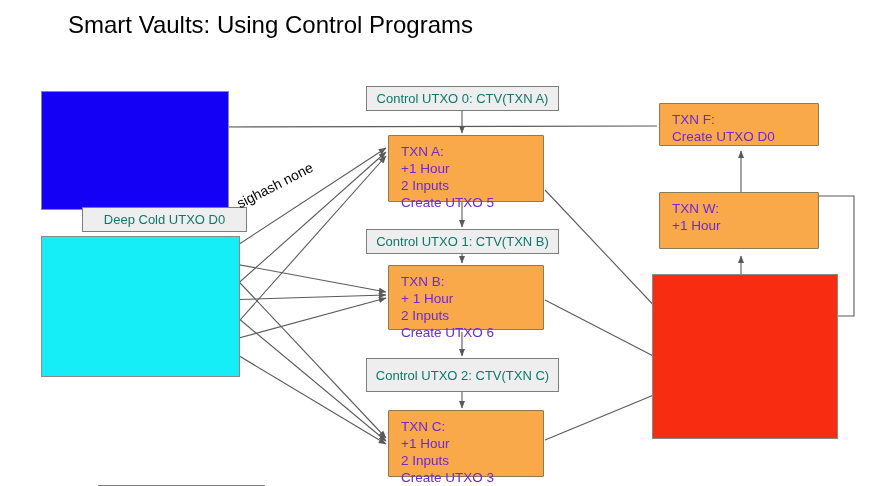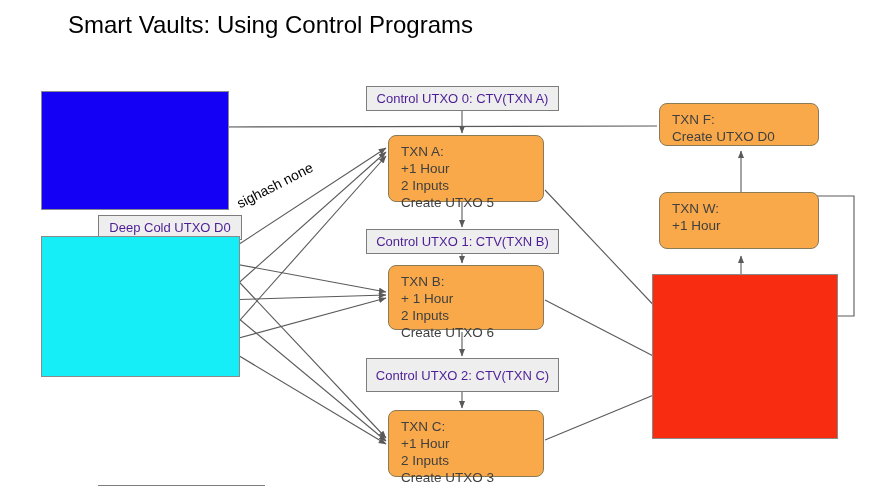--- a/index.html
+++ b/index.html
@@ -14,33 +14,33 @@
   
   .group{position:absolute;border:1px solid #8a8a8a;box-sizing:border-box;}
   .grp-deepcold{left:41px;top:91px;width:188px;height:119px;background:#1300f5;}
   .grp-cold{left:41px;top:236px;width:199px;height:141px;background:#16eef7;}
   .grp-hot{left:652px;top:274px;width:186px;height:165px;background:#f82c10;}
 
   
   .gbox{position:absolute;box-sizing:border-box;background:#eeeeee;
         border:1px solid #7d7d7d;display:flex;align-items:center;
         justify-content:center;text-align:center;font-size:13px;
-        line-height:15px;color:#4c1d95;}
+        line-height:15px;color:#0f766e;}
 
-  .b-d0{left:56px;top:115px;width:144px;height:25px;margin-top:8px;}
+  .b-d0{left:40px;top:115px;width:165px;height:25px;}
   .b-c0{left:56px;top:248px;width:167px;height:22px;}
 
   .b-ctl0{left:366px;top:86px;width:193px;height:25px;}
   .b-ctl1{left:366px;top:229px;width:193px;height:25px;}
   .b-ctl2{left:366px;top:358px;width:193px;height:34px;}
 
   
   .txn{position:absolute;box-sizing:border-box;background:#f9a949;
-       border:1px solid #8a7a55;border-radius:8px;padding:7px 0 0 12px;
-       font-size:13.5px;line-height:17px;color:#404040;}
+       border:1px solid #8a7a55;border-radius:1px;padding:7px 0 0 12px;
+       font-size:13.5px;line-height:17px;color:#6d28d9;}
   .t-a{left:388px;top:135px;width:156px;height:67px;}
   .t-b{left:388px;top:265px;width:156px;height:65px;}
   .t-c{left:388px;top:410px;width:156px;height:67px;}
   .t-f{left:659px;top:103px;width:160px;height:43px;}
   .t-w{left:659px;top:192px;width:160px;height:57px;}
   .txn div{white-space:pre;}
 
   .sighash{position:absolute;left:234px;top:197px;font-size:14px;
            color:#000;transform:rotate(-27deg);transform-origin:left top;
            white-space:nowrap;}

